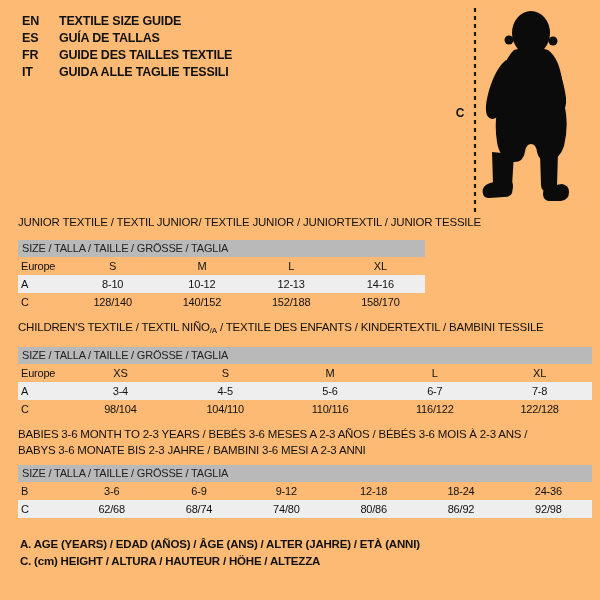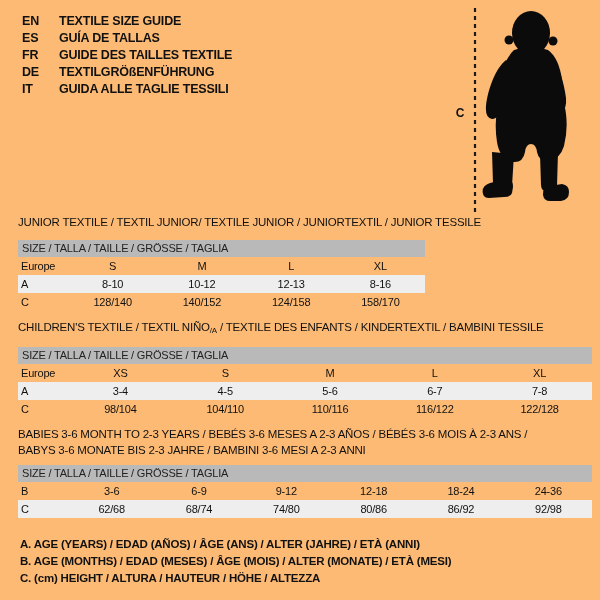--- a/index.html
+++ b/index.html
@@ -47,23 +47,20 @@
     <div class="lang-row">
       <span class="lang-code">EN</span><span>TEXTILE SIZE GUIDE</span>
     </div>
     <div class="lang-row">
       <span class="lang-code">ES</span><span>GUÍA DE TALLAS</span>
     </div>
     <div class="lang-row">
       <span class="lang-code">FR</span><span>GUIDE DES TAILLES TEXTILE</span>
     </div>
     <div class="lang-row">
-      <span class="lang-code">DE</span><span>TEXTILGRÖßENFÜHRUNG</span>
-    </div>
-    <div class="lang-row">
       <span class="lang-code">IT</span><span>GUIDA ALLE TAGLIE TESSILI</span>
     </div>
   </div>
 
   <div class="dash-line">
     <svg width="4" height="204" aria-hidden="true">
       <line x1="2" y1="0" x2="2" y2="204" stroke="#1a1a1a" stroke-width="2.2" stroke-dasharray="4 4"></line>
     </svg>
   </div>
   <div class="height-marker">C</div>
@@ -115,27 +112,27 @@
         <td>S</td>
         <td>M</td>
         <td>L</td>
         <td>XL</td>
       </tr>
       <tr>
         <td class="rowlabel">A</td>
         <td>8-10</td>
         <td>10-12</td>
         <td>12-13</td>
-        <td>8-16</td>
+        <td>14-16</td>
       </tr>
       <tr>
         <td class="rowlabel">C</td>
         <td>128/140</td>
         <td>140/152</td>
-        <td>124/158</td>
+        <td>152/188</td>
         <td>158/170</td>
       </tr>
     </tbody>
   </table>
 
   <div class="tbl-title t2-title">
     <span>CHILDREN'S TEXTILE / TEXTIL NIÑO</span><span class="subscript">/A</span><span> / TEXTILE DES ENFANTS / KINDERTEXTIL / BAMBINI TESSILE</span>
   </div>
   <table class="t2">
     <colgroup>
@@ -215,17 +212,16 @@
         <td>74/80</td>
         <td>80/86</td>
         <td>86/92</td>
         <td>92/98</td>
       </tr>
     </tbody>
   </table>
 
   <div class="notes">
     <div class="note-line">A. AGE (YEARS) / EDAD (AÑOS) / ÂGE (ANS) / ALTER (JAHRE) / ETÀ (ANNI)</div>
-    <div class="note-line">B. AGE (MONTHS) / EDAD (MESES) / ÂGE (MOIS) / ALTER (MONATE) / ETÀ (MESI)</div>
     <div class="note-line">C. (cm) HEIGHT / ALTURA / HAUTEUR / HÖHE / ALTEZZA</div>
   </div>
 
 </div>
 
 </body></html>

